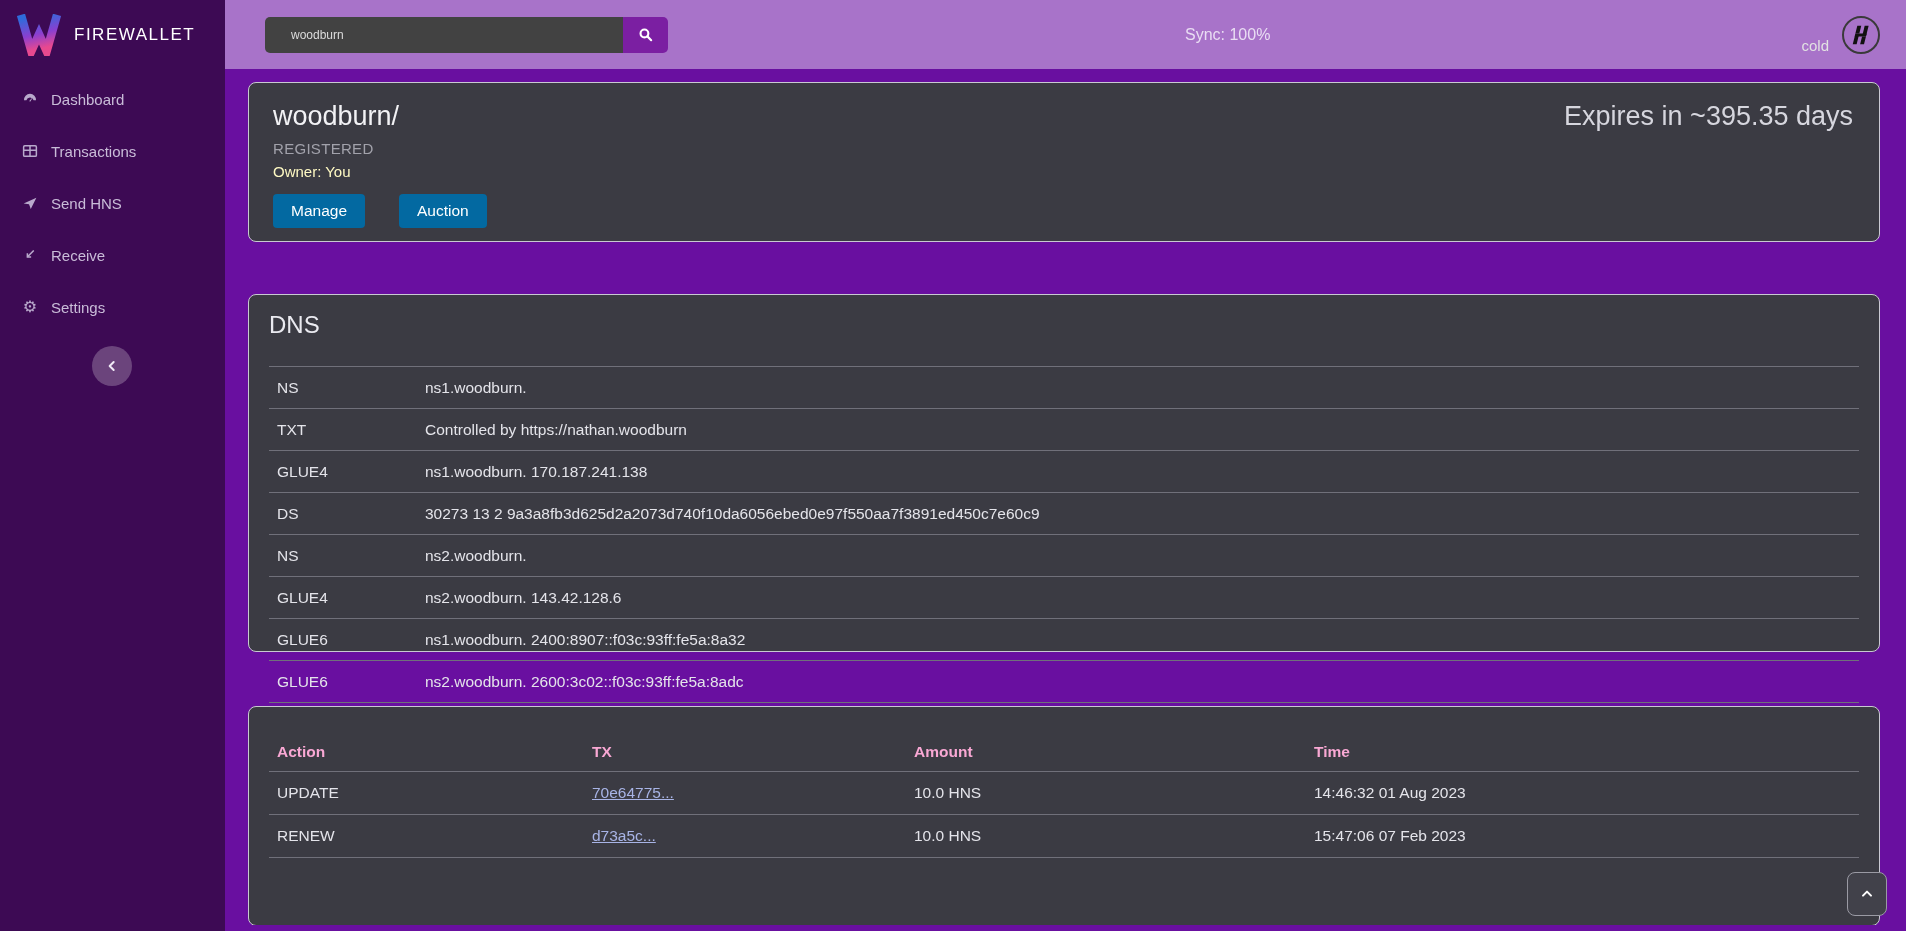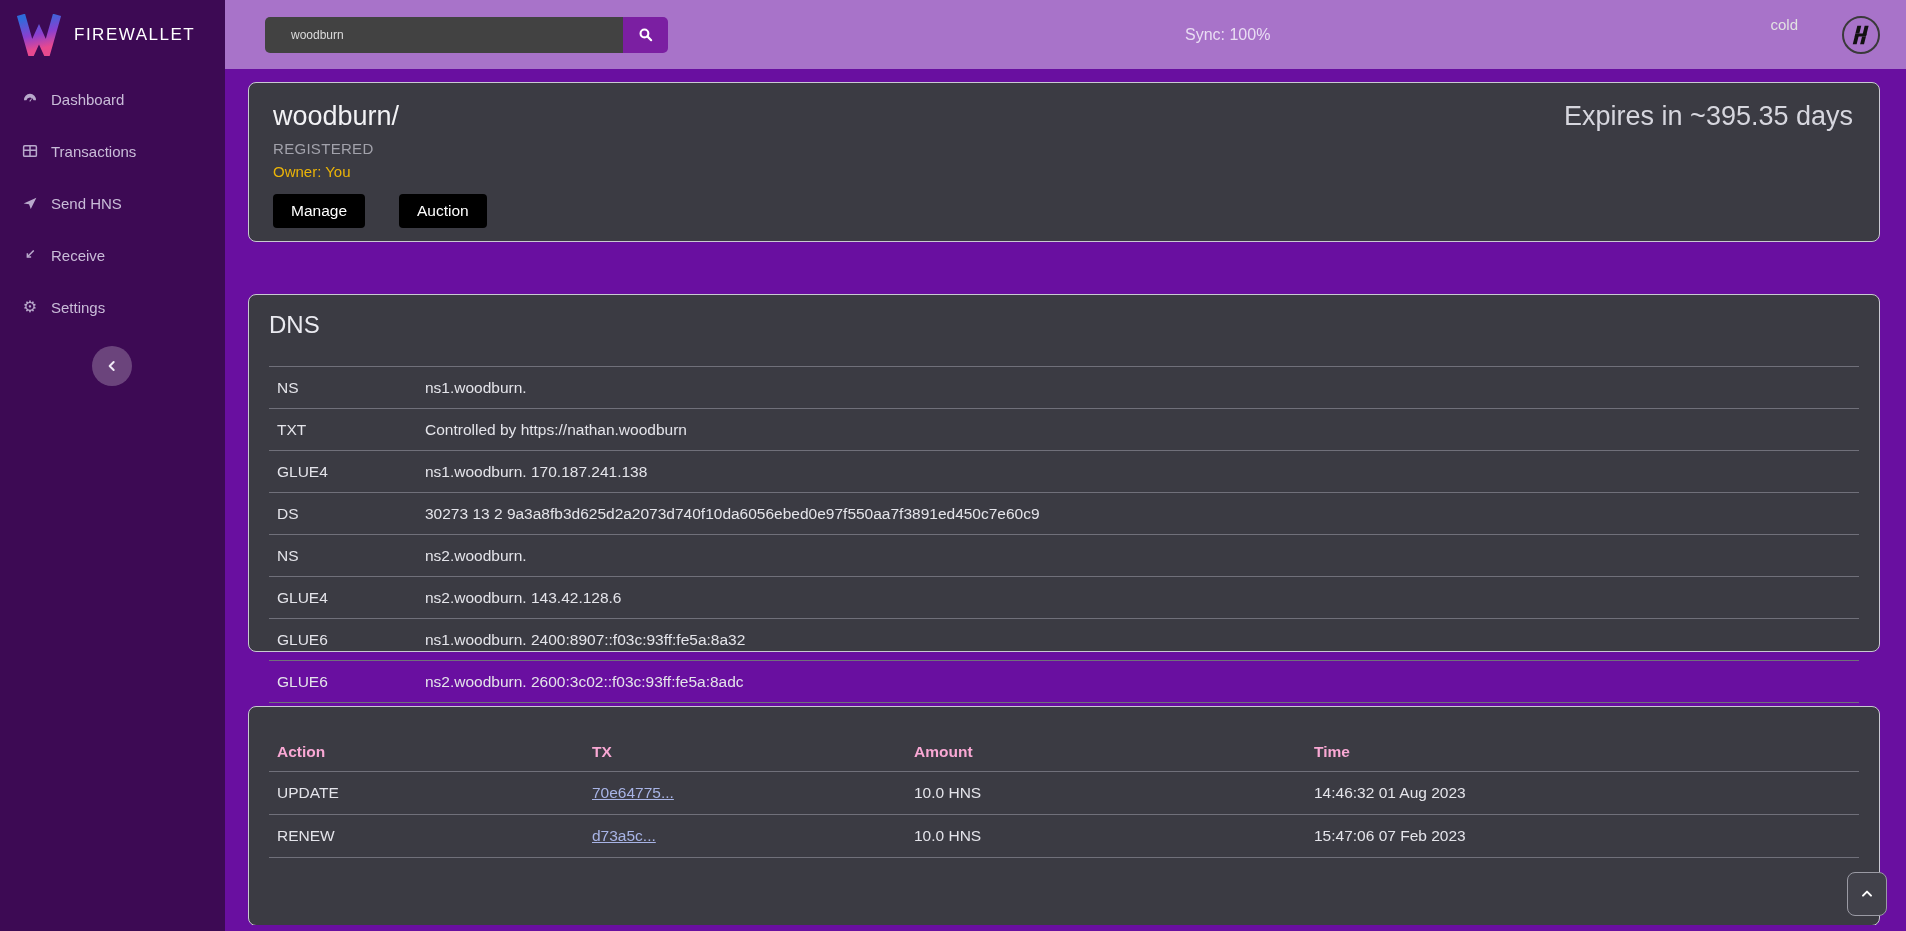--- a/index.html
+++ b/index.html
@@ -43,42 +43,42 @@
     width: 358px; height: 36px; background: #424242; border: none; outline: none;
     border-radius: 5px 0 0 5px; color: #dcdcdc; font-size: 12px; padding: 0 26px;
     font-family: "Liberation Sans", "DejaVu Sans", sans-serif;
   }
   .search-btn {
     width: 45px; height: 36px; background: #7b1fa2; border: none; border-radius: 0 5px 5px 0;
     display: flex; align-items: center; justify-content: center; cursor: pointer; color: #ffffff;
   }
   .search-btn svg { width: 17px; height: 17px; }
   .sync-status { position: absolute; left: 960px; top: 0; height: 69px; display: flex; align-items: center; color: #e9ddf3; font-size: 16px; }
-  .topbar-right { margin-left: auto; display: flex; align-items: flex-start; margin-right: 26px; gap: 31px; }
+  .topbar-right { margin-left: auto; display: flex; align-items: flex-end; margin-right: 26px; }
   .wallet-mode { color: #e2e2e2; font-size: 15px; margin-right: 13px; }
   .hns-badge {
     width: 38px; height: 38px; border-radius: 50%; border: 2px solid #3a3a3a;
     display: flex; align-items: center; justify-content: center; cursor: pointer; background: transparent;
   }
   .hns-badge svg { width: 26px; height: 26px; }
 
   
   .main { position: absolute; left: 225px; top: 63px; width: 1681px; height: 862px; background: #690fa0; overflow: hidden; }
   .card {
     margin-left: 23px; width: 1632px; background: #3b3b43;
     border: 1px solid #c9c9d2; border-radius: 8px; position: relative;
     color: #e6e6ec;
   }
   .card-domain { margin-top: 19px; height: 160px; padding: 18px 24px; }
   .domain-name { font-size: 27px; font-weight: 400; color: #f2f2f5; }
   .domain-status { font-size: 15px; color: #a2a2ab; margin-top: 8px; letter-spacing: 0.3px; }
-  .domain-owner { font-size: 15px; color: #eab308; margin-top: 6px; }
+  .domain-owner { font-size: 15px; color: #fef9c3; margin-top: 6px; }
   .btn-row { display: flex; gap: 34px; margin-top: 14px; }
   .btn-purple {
-    background: #000000; color: #ffffff; border: none; border-radius: 4px;
+    background: #0369a1; color: #ffffff; border: none; border-radius: 4px;
     font-size: 15.5px; padding: 8px 18px; cursor: pointer;
     font-family: "Liberation Sans", "DejaVu Sans", sans-serif;
   }
   .expires { position: absolute; top: 18px; right: 26px; font-size: 27px; font-weight: 400; color: #d6d6de; }
 
   .card-dns { margin-top: 52px; height: 358px; padding: 16px 20px; }
   .card-title { font-size: 24px; font-weight: 400; color: #eaeaf0; }
   .dns-table { width: 100%; border-collapse: collapse; margin-top: 27px; }
   .dns-table tr { border-top: 1px solid #70707a; }
   .dns-table tr:last-child { border-bottom: 1px solid #70707a; }

